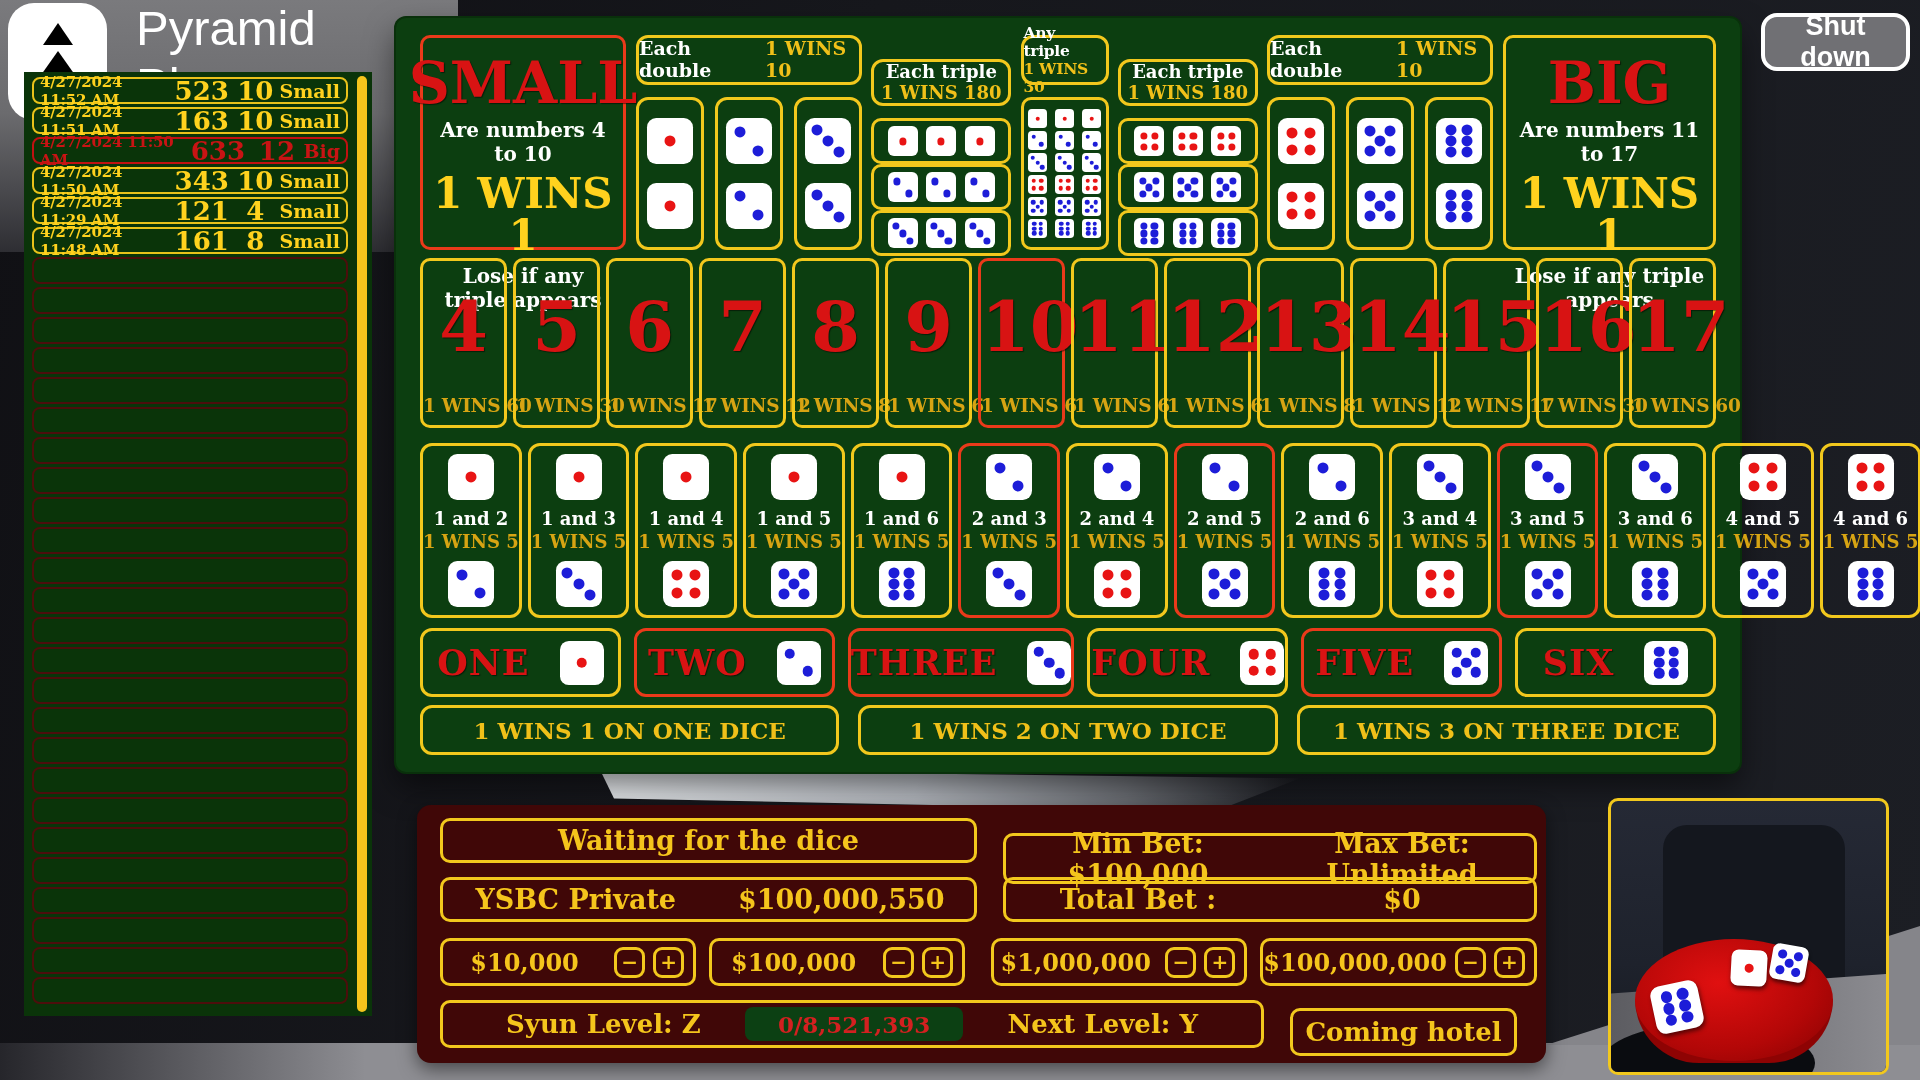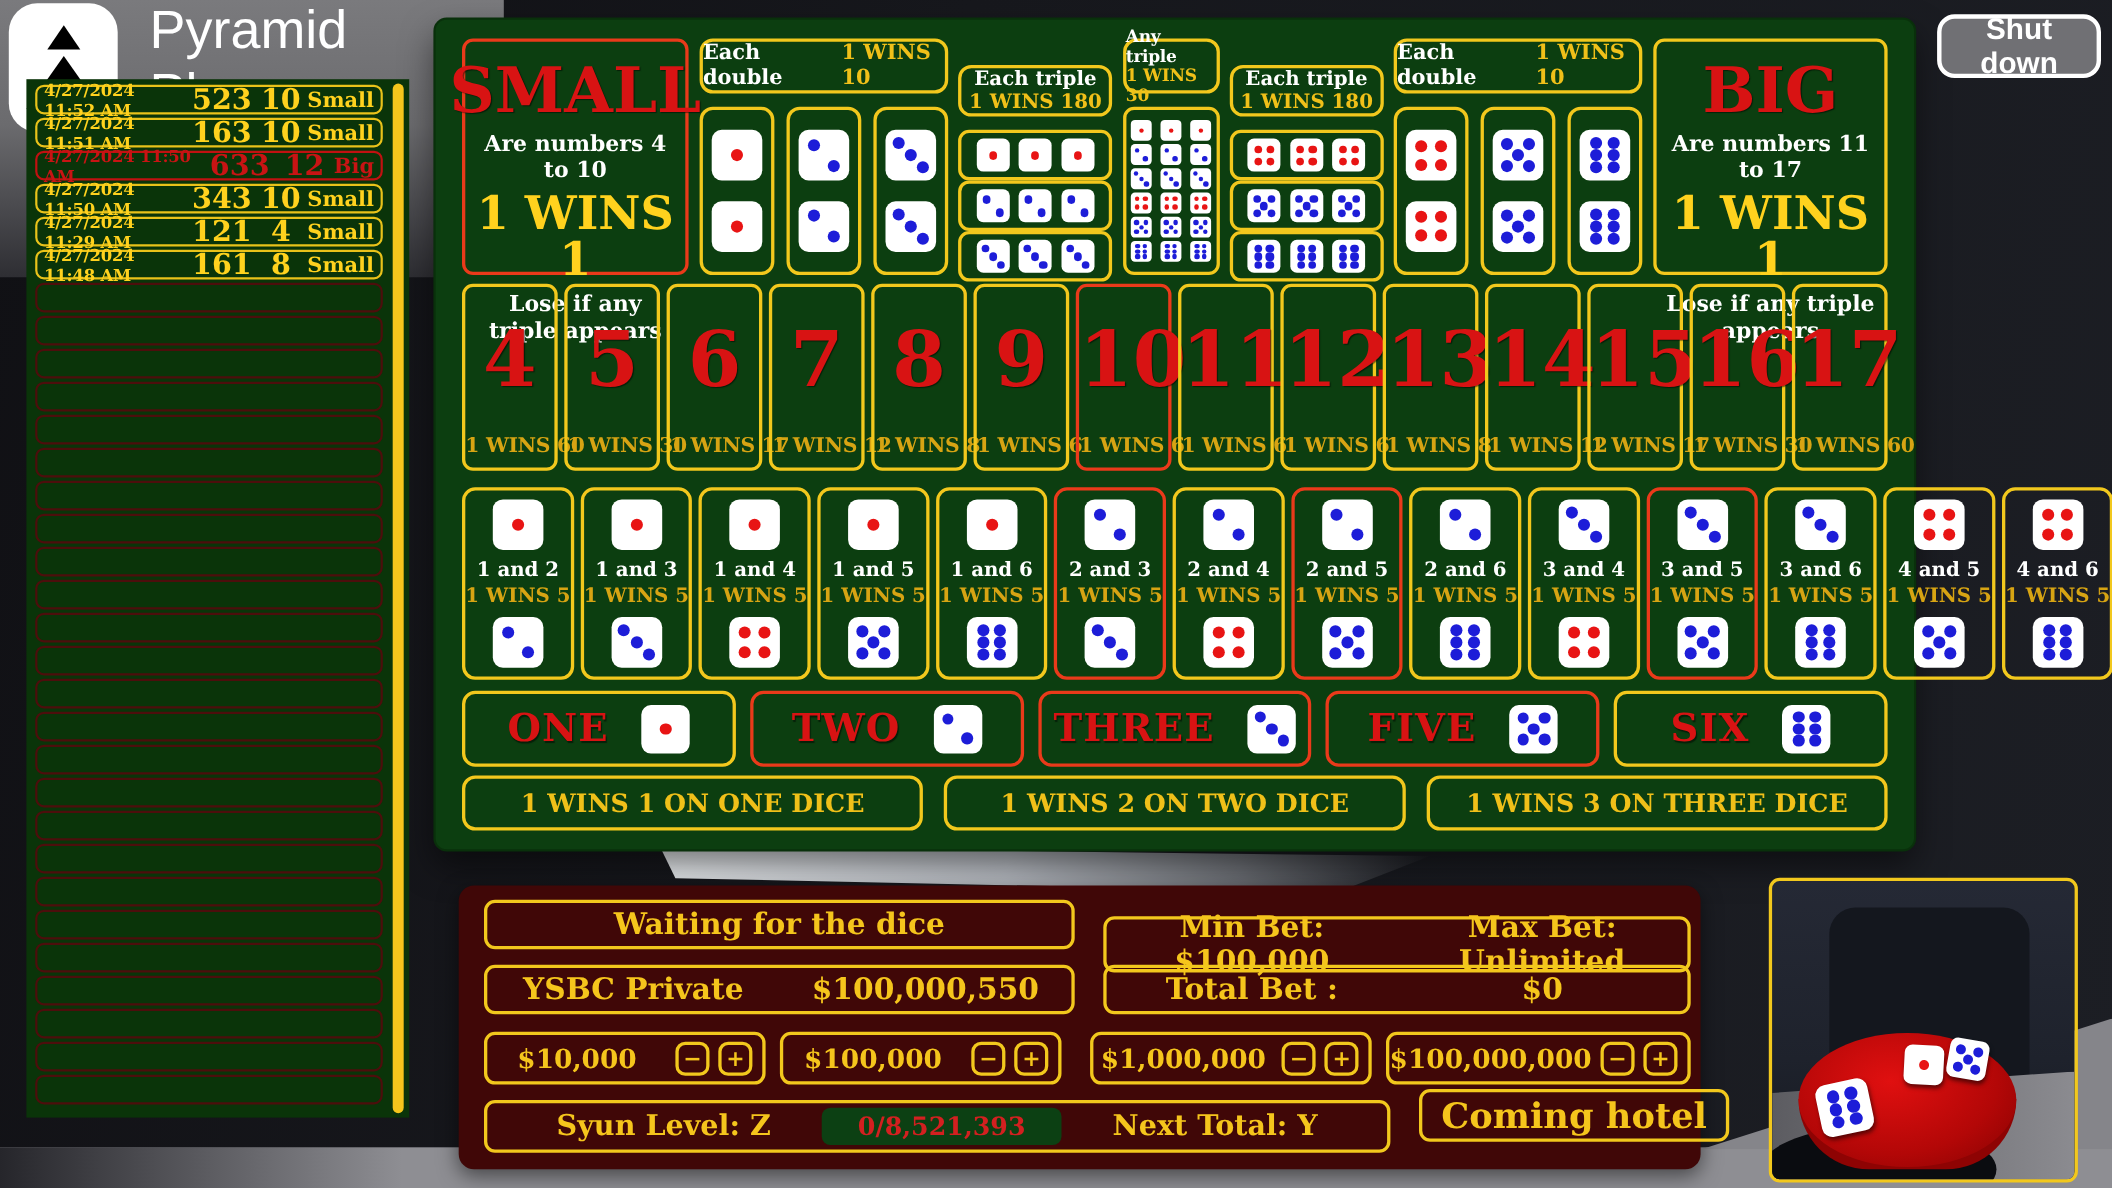--- a/index.html
+++ b/index.html
@@ -123,21 +123,21 @@
     padding:0 9px 0 0;box-sizing:border-box;}
   .chip:nth-child(3){margin-left:13px;}
   .amt{flex:1;text-align:center;color:var(--goldtxt);font-size:24px;}
   .cbtn{width:31px;height:31px;border:3px solid var(--gold);border-radius:9px;background:transparent;
     color:var(--goldtxt);font-size:20px;line-height:1;display:flex;align-items:center;justify-content:center;
     margin-left:8px;font-family:"DejaVu Serif",serif;font-weight:700;padding:0;box-sizing:border-box;cursor:pointer;}
   .level{left:23px;top:195px;width:824px;height:48px;justify-content:space-between;padding:0 63px;font-size:26px;}
   .level span{flex:none;}
   .progress{width:218px;height:34px;background:#0c4013;border-radius:8px;color:#d32020;font-size:23px;
     display:flex;align-items:center;justify-content:center;}
-  .hotel{left:873px;top:185px;width:282px;height:48px;font-size:32px;}
+  .hotel{left:873px;top:203px;width:227px;height:48px;font-size:26px;}
 
   
   .viewer{position:absolute;left:1608px;top:798px;width:281px;height:277px;border:3px solid var(--gold);
     border-radius:10px;background:linear-gradient(180deg,#252935,#1e222c 60%,#161920);z-index:3;
     overflow:hidden;box-sizing:border-box;}
   .v-chair{position:absolute;left:52px;top:24px;width:182px;height:168px;background:#14171e;
     border-radius:24px 24px 6px 6px;}
   .v-floor{position:absolute;left:0;right:0;bottom:0;height:98px;
     background:linear-gradient(90deg,#5c5c61,#8b8b90);clip-path:polygon(0 20%,100% 0,100% 100%,0 100%);}
   .v-shadow{position:absolute;left:-10px;top:222px;width:214px;height:80px;background:#0a0c10;border-radius:50%;}
@@ -870,20 +870,29 @@
             <span class="pip bp" style="left: 30%; top: 30%; height: 10.56px; width: 10.56px;"></span>
             <span class="pip bp" style="left: 70%; top: 70%; height: 10.56px; width: 10.56px;"></span>
           </div>
         </div>
         <div class="single-box hl">
           <span class="sword">THREE</span>
           <div class="die" style="height: 44px; width: 44px;">
             <span class="pip bp" style="left: 26%; top: 26%; height: 10.56px; width: 10.56px;"></span>
             <span class="pip bp" style="left: 50%; top: 50%; height: 10.56px; width: 10.56px;"></span>
             <span class="pip bp" style="left: 74%; top: 74%; height: 10.56px; width: 10.56px;"></span>
+          </div>
+        </div>
+        <div class="single-box">
+          <span class="sword">FOUR</span>
+          <div class="die" style="height: 44px; width: 44px;">
+            <span class="pip rp" style="left: 31%; top: 31%; height: 10.56px; width: 10.56px;"></span>
+            <span class="pip rp" style="left: 69%; top: 31%; height: 10.56px; width: 10.56px;"></span>
+            <span class="pip rp" style="left: 31%; top: 69%; height: 10.56px; width: 10.56px;"></span>
+            <span class="pip rp" style="left: 69%; top: 69%; height: 10.56px; width: 10.56px;"></span>
           </div>
         </div>
         <div class="single-box hl">
           <span class="sword">FIVE</span>
           <div class="die" style="height: 44px; width: 44px;">
             <span class="pip bp" style="left: 28%; top: 28%; height: 10.56px; width: 10.56px;"></span>
             <span class="pip bp" style="left: 72%; top: 28%; height: 10.56px; width: 10.56px;"></span>
             <span class="pip bp" style="left: 50%; top: 50%; height: 10.56px; width: 10.56px;"></span>
             <span class="pip bp" style="left: 28%; top: 72%; height: 10.56px; width: 10.56px;"></span>
             <span class="pip bp" style="left: 72%; top: 72%; height: 10.56px; width: 10.56px;"></span>
@@ -944,21 +953,21 @@
           <span class="amt">$100,000,000</span>
           <button class="cbtn">−</button>
           <button class="cbtn">+</button>
         </div>
       </div>
     <div class="pbox level">
       <span>Syun Level: Z</span>
       <div class="progress">
         <span>0/8,521,393</span>
       </div>
-      <span>Next Total: Y</span>
+      <span>Next Level: Y</span>
     </div>
     <div class="pbox hotel">
       <span>Coming hotel</span>
     </div>
   </section>
 
   <div class="viewer" id="dice-viewer">
     <div class="v-chair"></div>
     <div class="v-floor"></div>
     <div class="v-shadow"></div>

